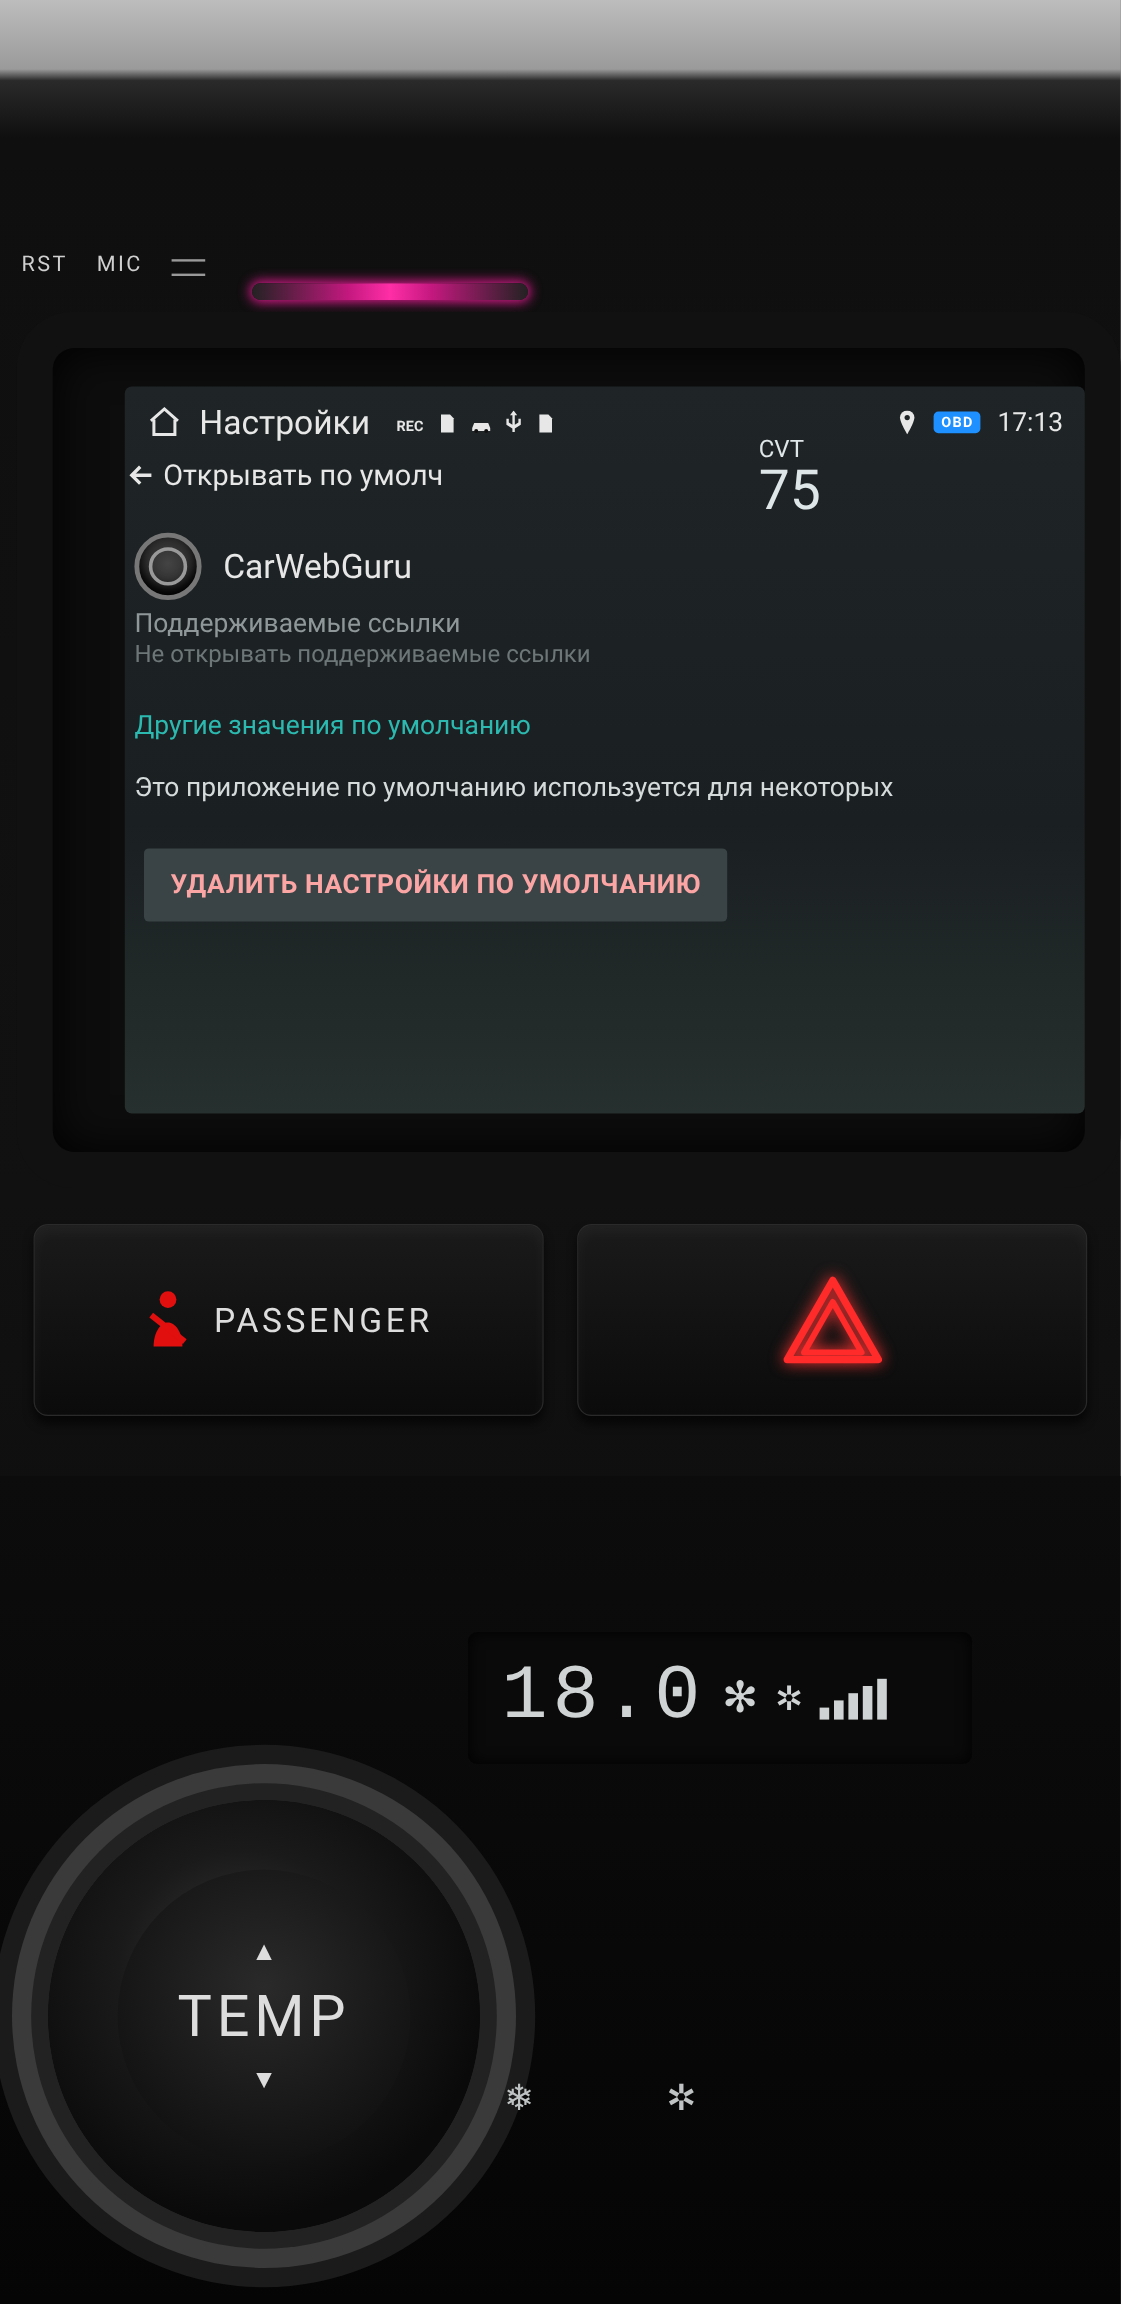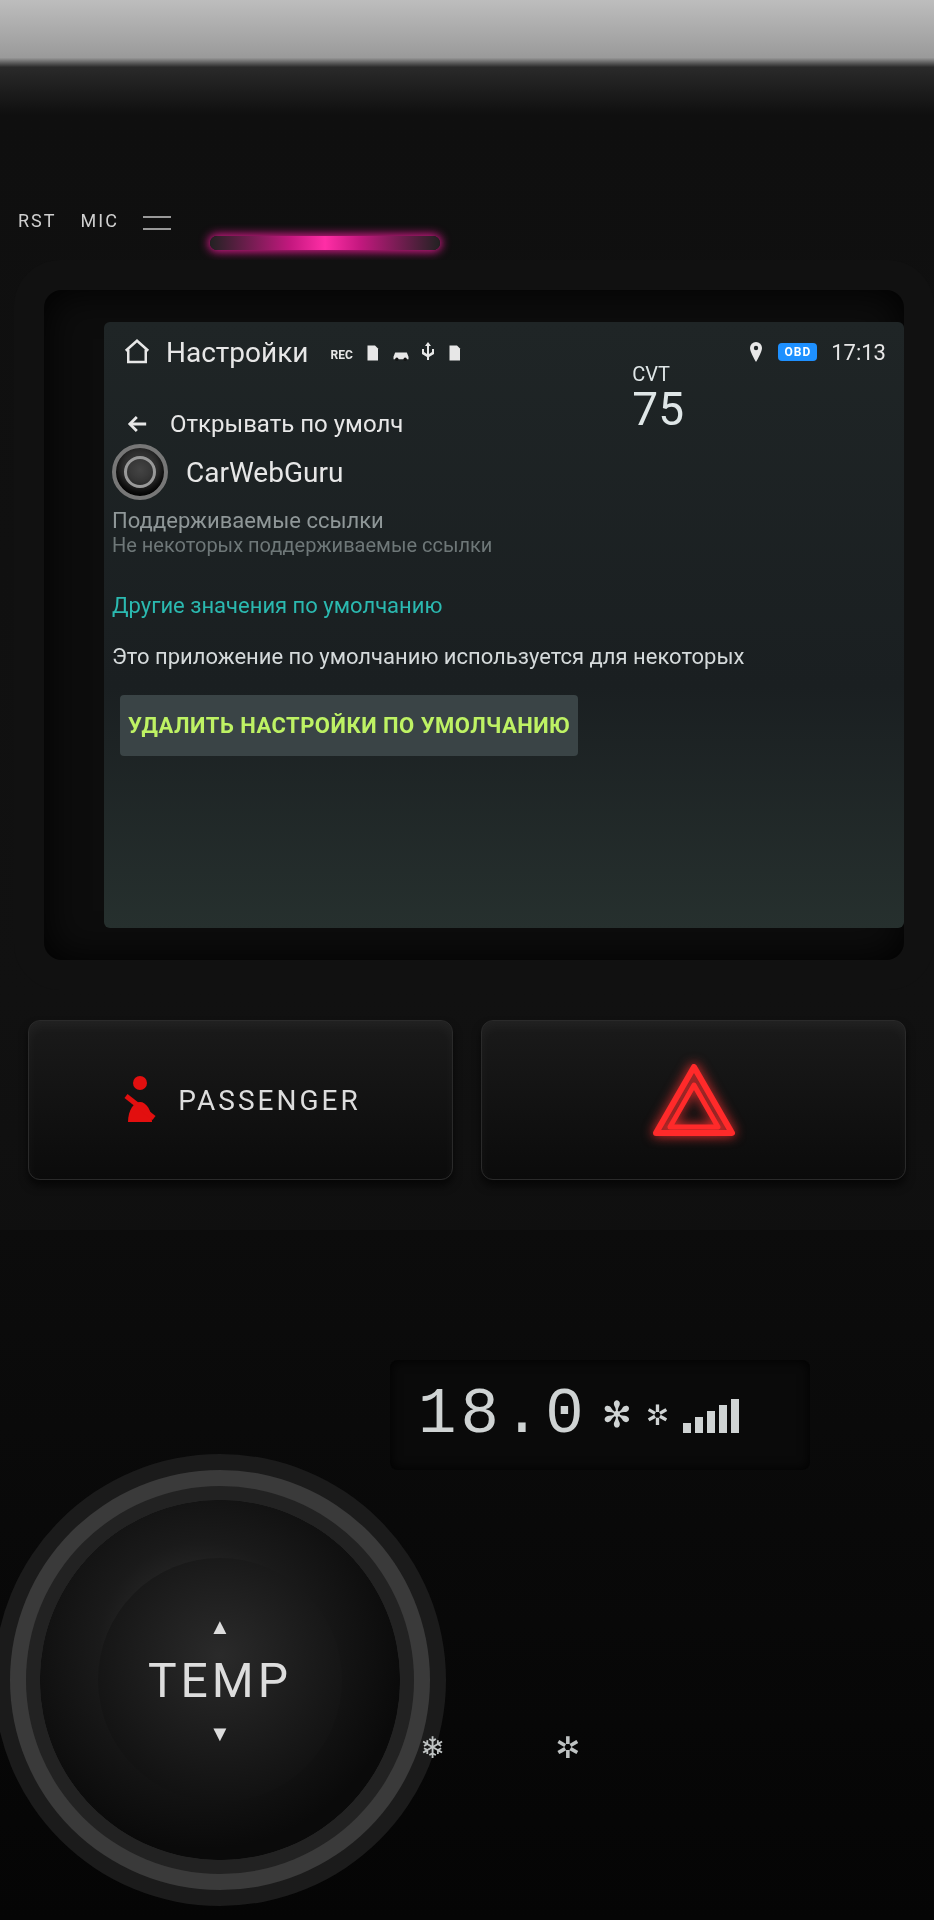--- a/index.html
+++ b/index.html
@@ -11,37 +11,37 @@
   
   .screen-frame{position:absolute;top:290px;left:44px;right:0;bottom:auto;width:860px;height:670px;background:#0d0d0d;border-radius:18px;box-shadow:inset 0 0 40px #000,0 0 0 30px #111}
   .screen{position:absolute;inset:32px 0 32px 60px;background:linear-gradient(180deg,#1f2526 0%,#1a1f21 60%,#26302e 100%);color:#e7e7e7;overflow:hidden;border-radius:6px}
   .statusbar{display:flex;align-items:center;height:60px;padding:0 18px;gap:14px}
   .statusbar .title{font-size:28px;font-weight:400}
   .icons{display:flex;align-items:flex-end;gap:10px;margin-left:8px}
   .icons span{display:inline-flex;align-items:center;justify-content:center;color:#e7e7e7;font-size:18px}
   .statusbar .right{margin-left:auto;display:flex;align-items:center;gap:14px}
   .obd{background:#1e90ff;color:#fff;font-size:12px;font-weight:700;padding:2px 6px;border-radius:4px;letter-spacing:1px}
   .clock{font-size:22px}
-  .subbar{display:flex;align-items:flex-end;height:56px;padding:0 20px;gap:18px}
+  .subbar{display:flex;align-items:flex-start;height:56px;padding:0 0;gap:4px}
   .subbar .subtitle{font-size:24px;color:#e7e7e7}
   .cvt{position:absolute;right:220px;top:40px;color:#dfe6e7}
   .cvt .lbl{font-size:20px}
   .cvt .val{font-size:46px;line-height:1}
   .appline{display:flex;align-items:center;gap:18px;padding:6px 8px 0 8px}
   .appicon{width:48px;height:48px;border-radius:50%;background:radial-gradient(circle at 50% 45%,#444 0%,#333 40%,#1a1a1a 100%);border:4px solid #777;box-shadow:inset 0 -6px 10px #000}
   .appicon .steer{width:100%;height:100%;border-radius:50%;position:relative}
   .appicon .steer::before{content:"";position:absolute;inset:8px;border:3px solid #999;border-radius:50%}
   .appname{font-size:28px}
   .dimrow{padding:8px 8px 0 8px}
   .dimrow .l1{font-size:22px;color:#8f9798}
   .dimrow .l2{font-size:20px;color:#6e7778}
   .section{padding:36px 8px 0 8px}
   .section .hdr{color:#2bb9b0;font-size:22px}
   .section .body{color:#d5dadb;font-size:22px;margin-top:26px;white-space:nowrap}
-  .btn{display:inline-block;margin:26px 8px 0 8px;background:#3a4446;color:#bef264;font-size:22px;font-weight:700;letter-spacing:.5px;padding:18px 8px;border-radius:4px}
+  .btn{display:inline-block;margin:38px 8px 0 8px;background:#3a4446;color:#fca5a5;font-size:22px;font-weight:700;letter-spacing:.5px;padding:18px 22px;border-radius:4px}
   
   .dashrow{position:absolute;top:1020px;left:0;right:0;height:160px;display:flex;gap:28px;padding:0 28px}
   .dashbtn{flex:1;background:linear-gradient(180deg,#1a1a1a,#0b0b0b);border-radius:12px;border:1px solid #2a2a2a;display:flex;align-items:center;justify-content:center;gap:18px;color:#ddd;font-size:28px;letter-spacing:3px;box-shadow:inset 0 6px 12px rgba(255,255,255,.04),0 6px 8px rgba(0,0,0,.6)}
   .seatbelt{color:#d11}
   .hazard svg{filter:drop-shadow(0 0 6px #f33)}
   .climate{position:absolute;top:1230px;left:0;right:0;bottom:0;background:linear-gradient(180deg,#0c0c0c,#050505)}
   .lcd{position:absolute;top:130px;left:390px;width:420px;height:110px;background:#0a0a0a;border-radius:8px;display:flex;align-items:center;gap:14px;color:#cfd3d3;box-shadow:inset 0 0 12px #000}
   .lcd .temp{font-family:"DS-Digital","Courier New",monospace;font-size:64px;letter-spacing:4px;margin-left:28px}
   .lcd .snow{font-size:36px}
   .lcd .fan{font-size:28px}
@@ -131,21 +131,21 @@
 
       <div class="appline">
         <div class="appicon">
             <div class="steer"></div>
           </div>
         <div class="appname">CarWebGuru</div>
       </div>
 
       <div class="dimrow">
         <div class="l1">Поддерживаемые ссылки</div>
-        <div class="l2">Не некоторых поддерживаемые ссылки</div>
+        <div class="l2">Не открывать поддерживаемые ссылки</div>
       </div>
 
       <div class="section">
         <div class="hdr">Другие значения по умолчанию</div>
         <div class="body">Это приложение по умолчанию используется для некоторых </div>
         <div class="btn">УДАЛИТЬ НАСТРОЙКИ ПО УМОЛЧАНИЮ</div>
       </div>
 
     </div>
   </div>

